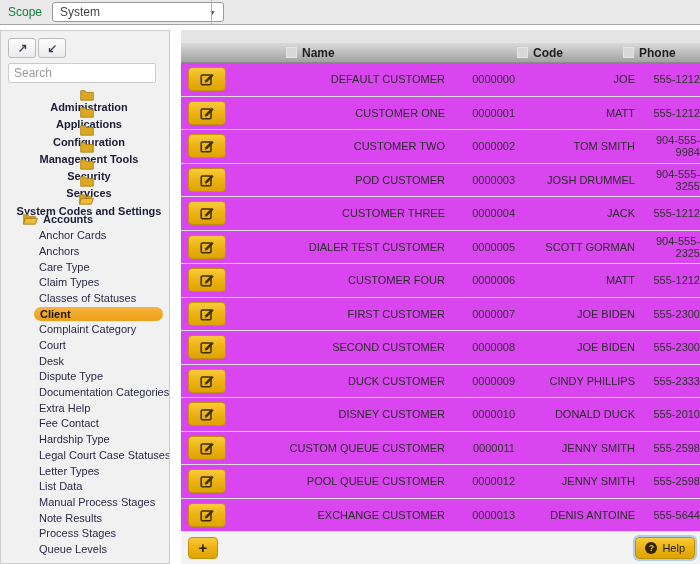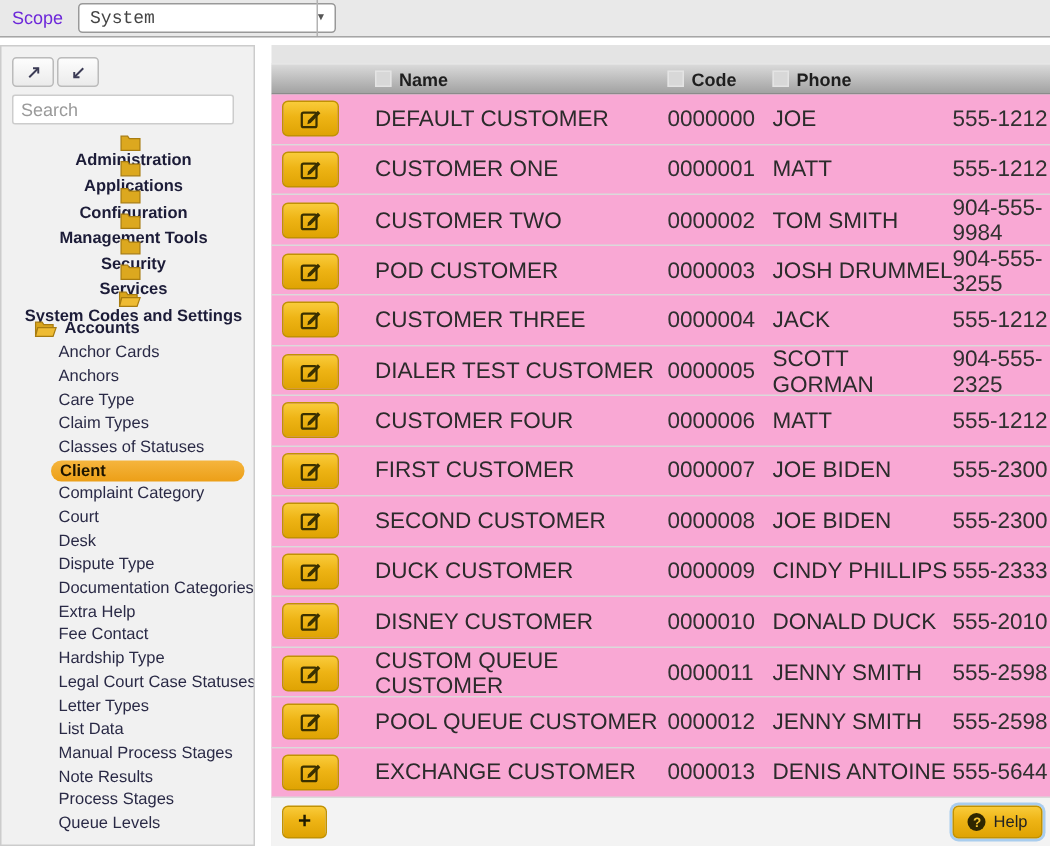--- a/index.html
+++ b/index.html
@@ -6,25 +6,25 @@
   body{
     width:700px;height:564px;position:relative;overflow:hidden;
     background:#ffffff;font-family:"Liberation Sans",sans-serif;
   }
   
   .topbar{
     position:absolute;left:0;top:0;width:700px;height:25px;
     background:#e9e9e9;border-bottom:1px solid #a6a6a6;
     display:flex;align-items:center;box-sizing:border-box;
   }
-  .scope-label{margin-left:8px;font-size:12px;color:#6d28d9;}
+  .scope-label{margin-left:8px;font-size:12px;color:#15803d;}
   .scope-select{
     margin-left:10px;width:156px;height:18px;background:#fff;
     border:1px solid #999;border-radius:3px;display:flex;align-items:center;
-    justify-content:space-between;padding:0 7px;font-size:12px;color:#444;cursor:default;font-family:Liberation Mono, monospace;
+    justify-content:space-between;padding:0 7px;font-size:12px;color:#444;cursor:default;
   }
   .caret{font-size:7px;color:#555;line-height:1;}
   .topbar-divider{position:absolute;left:211px;top:0;height:24px;border-left:1px solid #b3b3b3;}
 
   
   .sidebar{
     position:absolute;left:0;top:30px;width:170px;height:534px;
     background:#f1f1f1;border:1px solid #cccccc;box-sizing:border-box;overflow:hidden;
   }
   .side-toolbar{margin:7px 0 0 7px;display:flex;gap:2px;}
@@ -53,29 +53,29 @@
     background:linear-gradient(#f5b53e,#ec9f17);border-radius:9px;color:#1c1400;
   }
 
   
   .main{position:absolute;left:181px;top:30px;width:519px;height:534px;background:#e4e4e4;}
   .grid{display:grid;grid-template-columns:69px 195px 70px 120px 1fr;align-items:center;}
   .thead{
     position:absolute;top:12px;left:0;width:100%;height:21px;
     background:linear-gradient(#dadada,#a2a2a2);
     border-top:1px solid #e6e6e6;border-bottom:1px solid #8b8b8b;
-    font-size:12px;font-weight:bold;color:#1e1e1e;box-sizing:border-box;
+    font-size:12px;font-weight:bold;color:#1e1e1e;box-sizing:border-box;gap:36px;
   }
   .hcol{display:flex;align-items:center;gap:5px;cursor:pointer;}
   .hcheck{
     width:11px;height:11px;background:#d8d8d8;border:1px solid #e4e4e4;
     box-sizing:border-box;flex:none;
   }
   .rows{position:absolute;top:33px;left:0;width:100%;}
-  .trow{height:33.5px;background:#f9a8d4;border-bottom:1px solid #dadada;font-size:15px;color:#303030;box-sizing:border-box;}
+  .trow{height:33.5px;background:#d946ef;border-bottom:1px solid #dadada;font-size:11px;color:#303030;box-sizing:border-box;text-align:right;}
   .cell-name,.cell-contact{color:#2b2b2b;}
   .gold{
     background:linear-gradient(#f9cb3a 0%,#eeb415 45%,#dfa303 100%);
     border:1px solid #c19203;border-radius:4px;cursor:pointer;
   }
   .edit-btn{width:38px;height:24px;margin-left:7px;display:flex;align-items:center;justify-content:center;padding:0;}
   .footer{position:absolute;left:0;bottom:0;width:100%;height:32px;background:#f3f3f3;}
   .add-btn{
     position:absolute;left:7px;top:5px;width:30px;height:22px;
     font-size:15px;font-weight:bold;color:#1f1a00;line-height:20px;text-align:center;padding:0;

